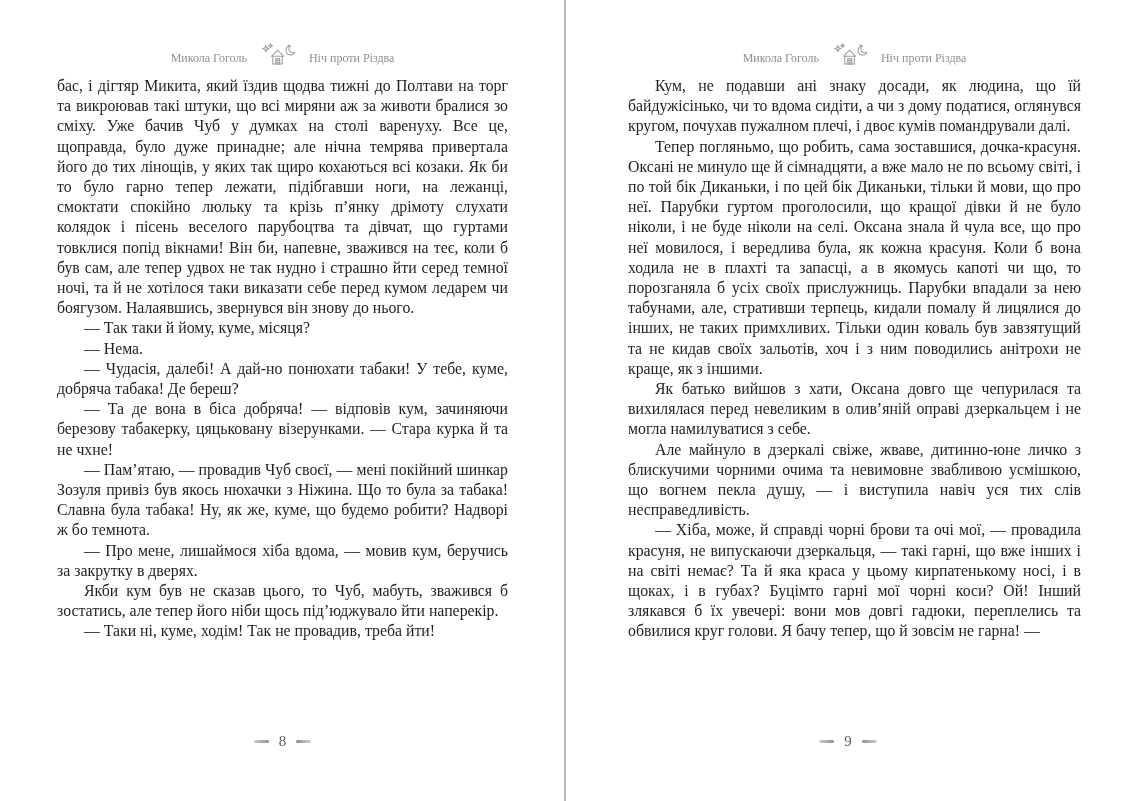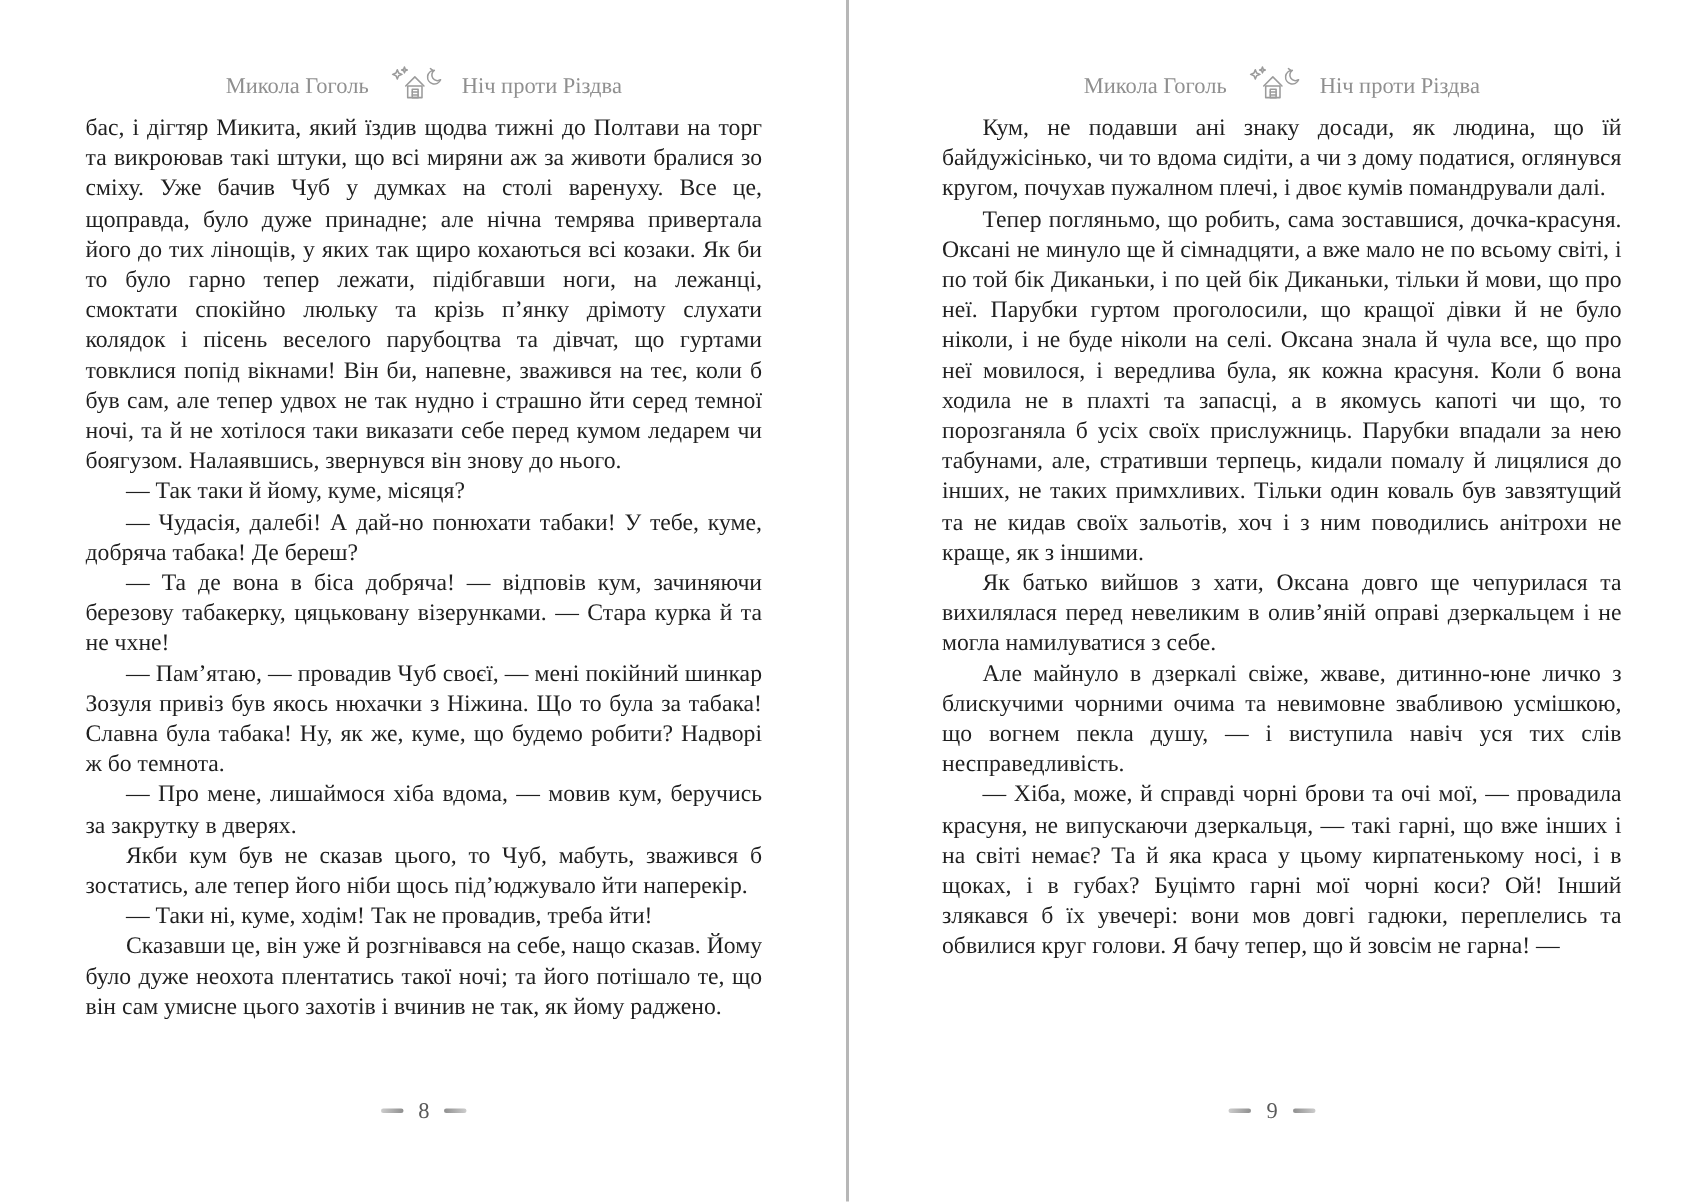--- a/index.html
+++ b/index.html
@@ -17,24 +17,24 @@
     padding: 0 57px;
   }
   .page-left  { left: 0; }
   .page-right { left: 566px; width: 564px; padding: 0 49px 0 62px; }
   .divider {
     position: absolute; top: 0; left: 564px; width: 2px; height: 801px;
     background: #b7b7b7;
   }
   .header {
     padding-top: 46px;
-    display: flex; align-items: center; justify-content: center;
+    display: flex; justify-content: center;
     gap: 11px;
     color: #8f8f8f;
-    font-size: 15px;
+    font-size: 12px;
     line-height: 24px;
     white-space: nowrap;
   }
   .hut-icon { width: 40px; height: 26px; flex: 0 0 auto; margin-top: -4px; }
   .text {
     margin-top: 6px;
     height: 632px;
     overflow: hidden;
     color: #1f1f1f;
     font-size: 15.8px;
@@ -75,27 +75,27 @@
           <path d="M19.5 21.2 h4.5 M19.5 23.4 h4.5"></path>
           <path d="M36.5 4.5 a5.2 5.2 0 1 0 4.8 7.2 a4.3 4.3 0 1 1 -4.8 -7.2 Z"></path>
           <path d="M33.5 3.2 l1.6 1.1"></path>
         </g>
       </svg>
       <span>Ніч проти Різдва</span>
     </div>
     <div class="text">
         <p class="noindent">бас, і дігтяр Микита, який їздив щодва тижні до Полтави на торг та викроював такі штуки, що всі миряни аж за животи бралися зо сміху. Уже бачив Чуб у думках на столі варенуху. Все це, щоправда, було дуже принадне; але нічна темрява привертала його до тих лінощів, у яких так щиро кохаються всі козаки. Як би то було гарно тепер лежати, підібгавши ноги, на лежанці, смоктати спокійно люльку та крізь п’янку дрімоту слухати колядок і пісень веселого парубоцтва та дівчат, що гуртами товклися попід вікнами! Він би, напевне, зважився на теє, коли б був сам, але тепер удвох не так нудно і страшно йти серед темної ночі, та й не хотілося таки виказати себе перед кумом ледарем чи боягузом. Налаявшись, звернувся він знову до нього.</p>
         <p class="indent">— Так таки й йому, куме, місяця?</p>
+        <p class="indent">— Нема.</p>
         <p class="indent">— Чудасія, далебі! А дай-но понюхати табаки! У тебе, куме, добряча табака! Де береш?</p>
         <p class="indent">— Та де вона в біса добряча! — відповів кум, зачиняючи березову табакерку, цяцьковану візерунками. — Стара курка й та не чхне!</p>
         <p class="indent">— Пам’ятаю, — провадив Чуб своєї, — мені покійний шинкар Зозуля привіз був якось нюхачки з Ніжина. Що то була за табака! Славна була табака! Ну, як же, куме, що будемо робити? Надворі ж бо темнота.</p>
         <p class="indent">— Про мене, лишаймося хіба вдома, — мовив кум, беручись за закрутку в дверях.</p>
         <p class="indent">Якби кум був не сказав цього, то Чуб, мабуть, зважився б зостатись, але тепер його ніби щось під’юджувало йти наперекір.</p>
         <p class="indent">— Таки ні, куме, ходім! Так не провадив, треба йти!</p>
-        <p class="indent">Сказавши це, він уже й розгнівався на себе, нащо сказав. Йому було дуже неохота плентатись такої ночі; та його потішало те, що він сам умисне цього захотів і вчинив не так, як йому раджено.</p>
       </div>
     <div class="pagenum">
       <span class="orn orn-l"></span><span>8</span><span class="orn orn-r"></span>
     </div>
   </div>
 
   <div class="divider"></div>
 
   <div class="page page-right">
     <div class="header">

